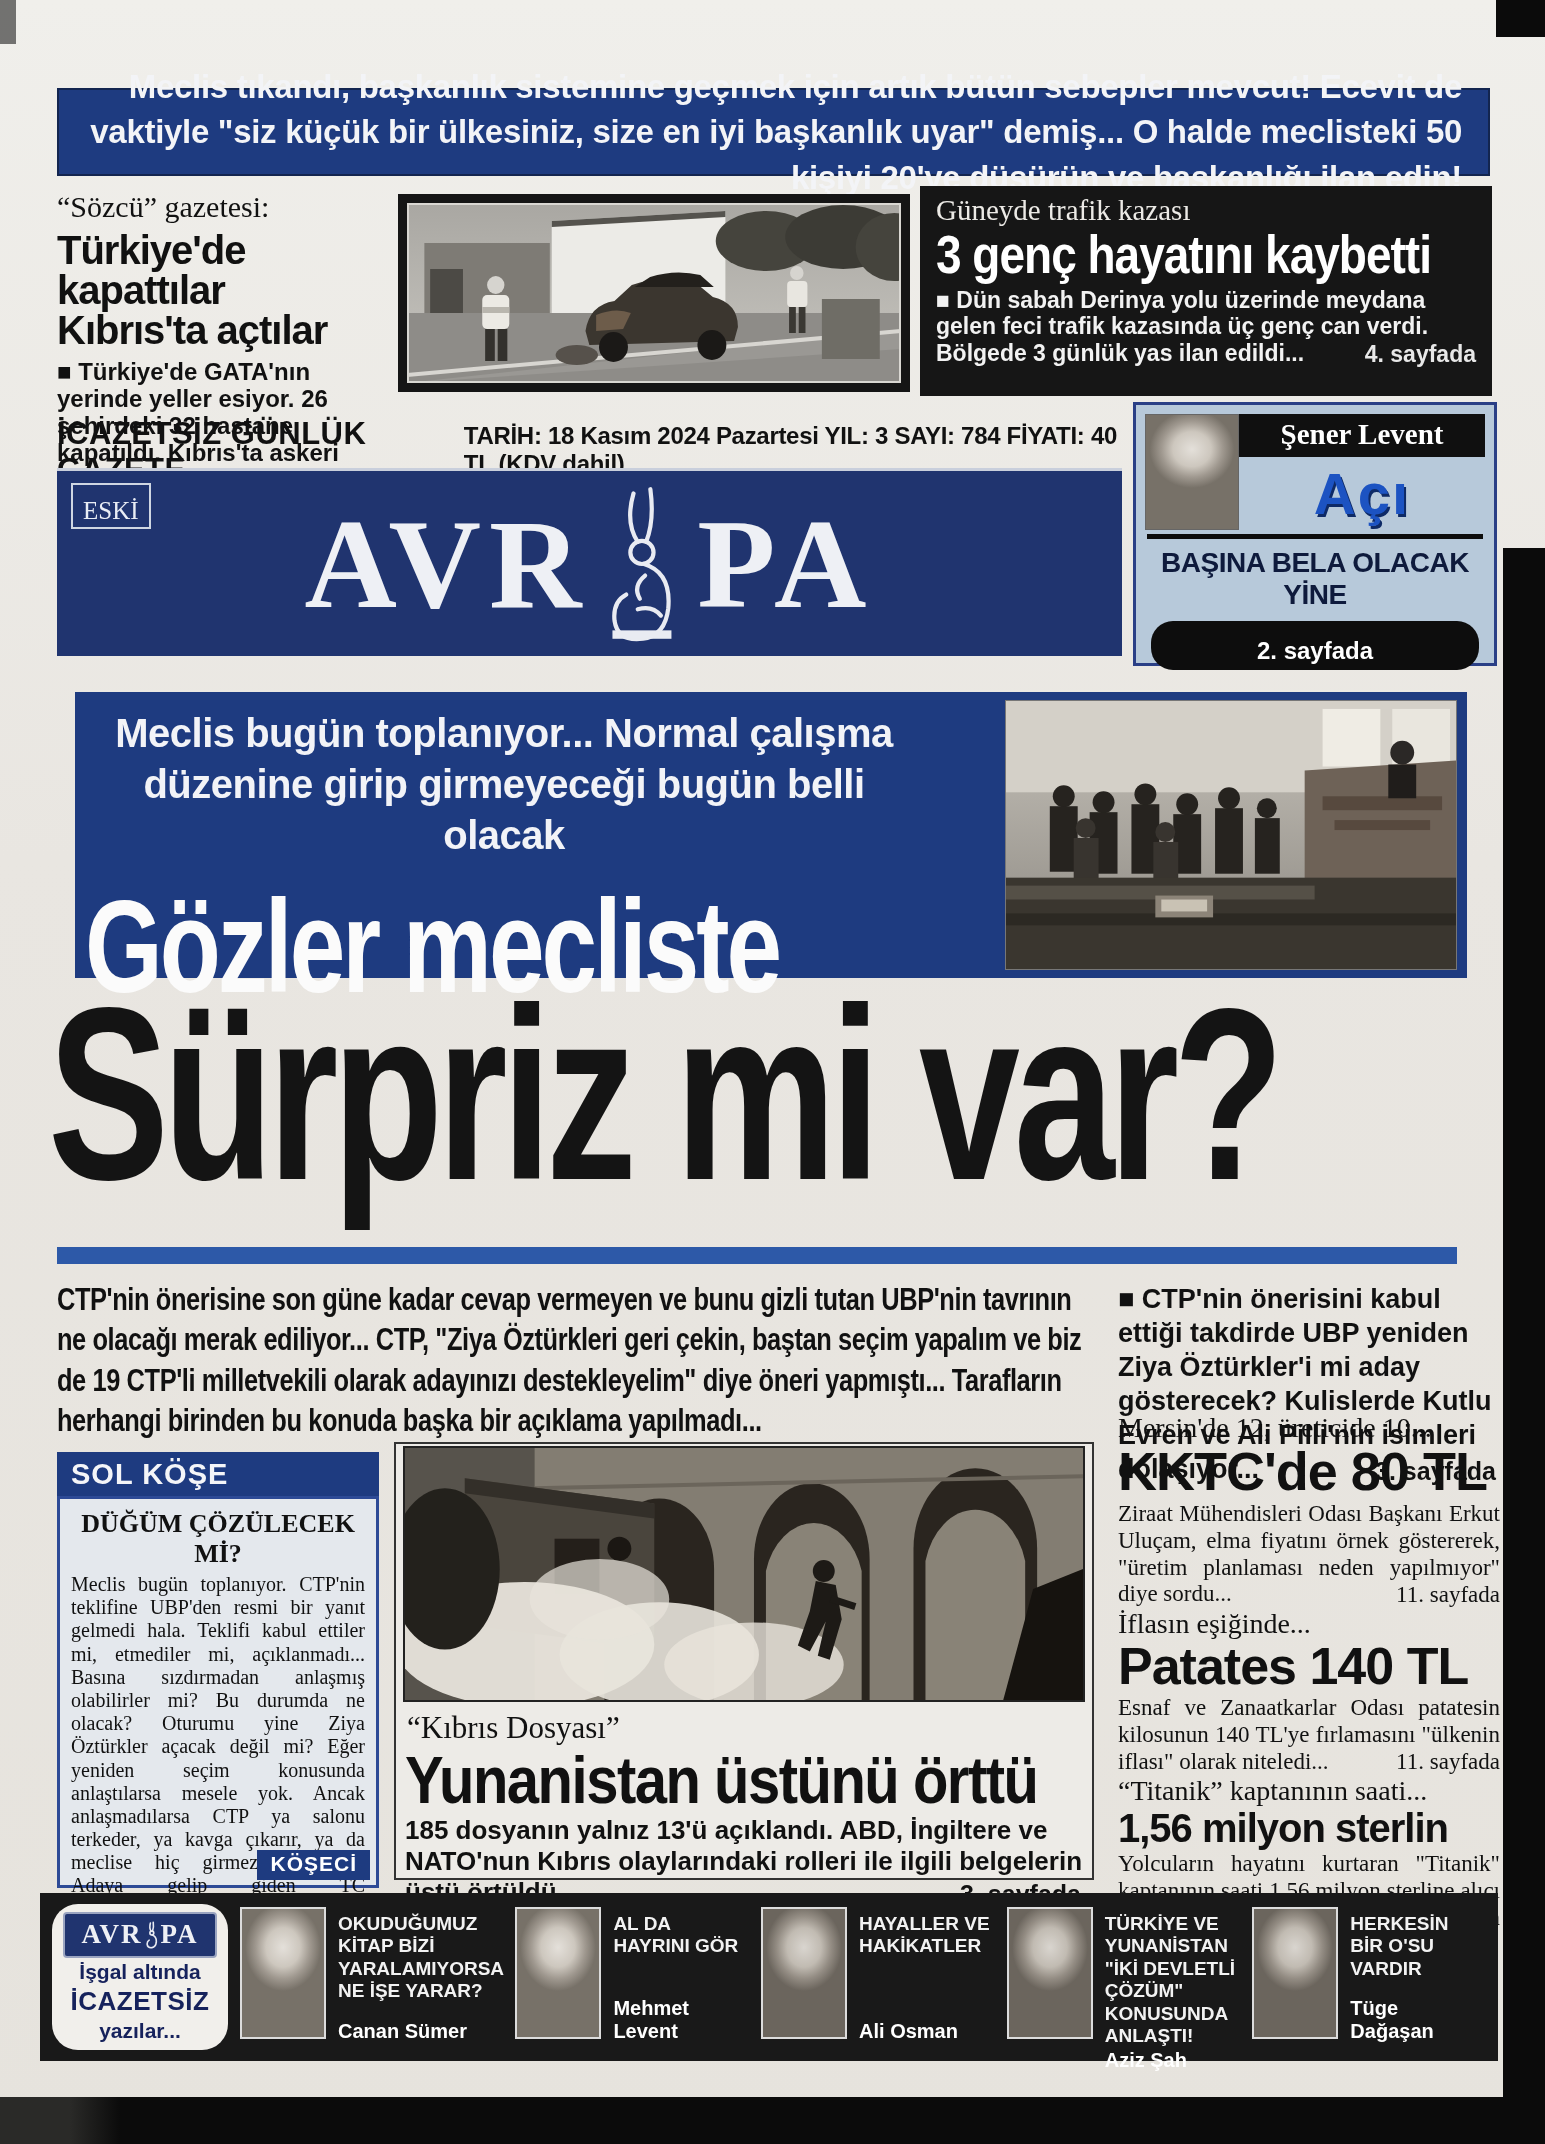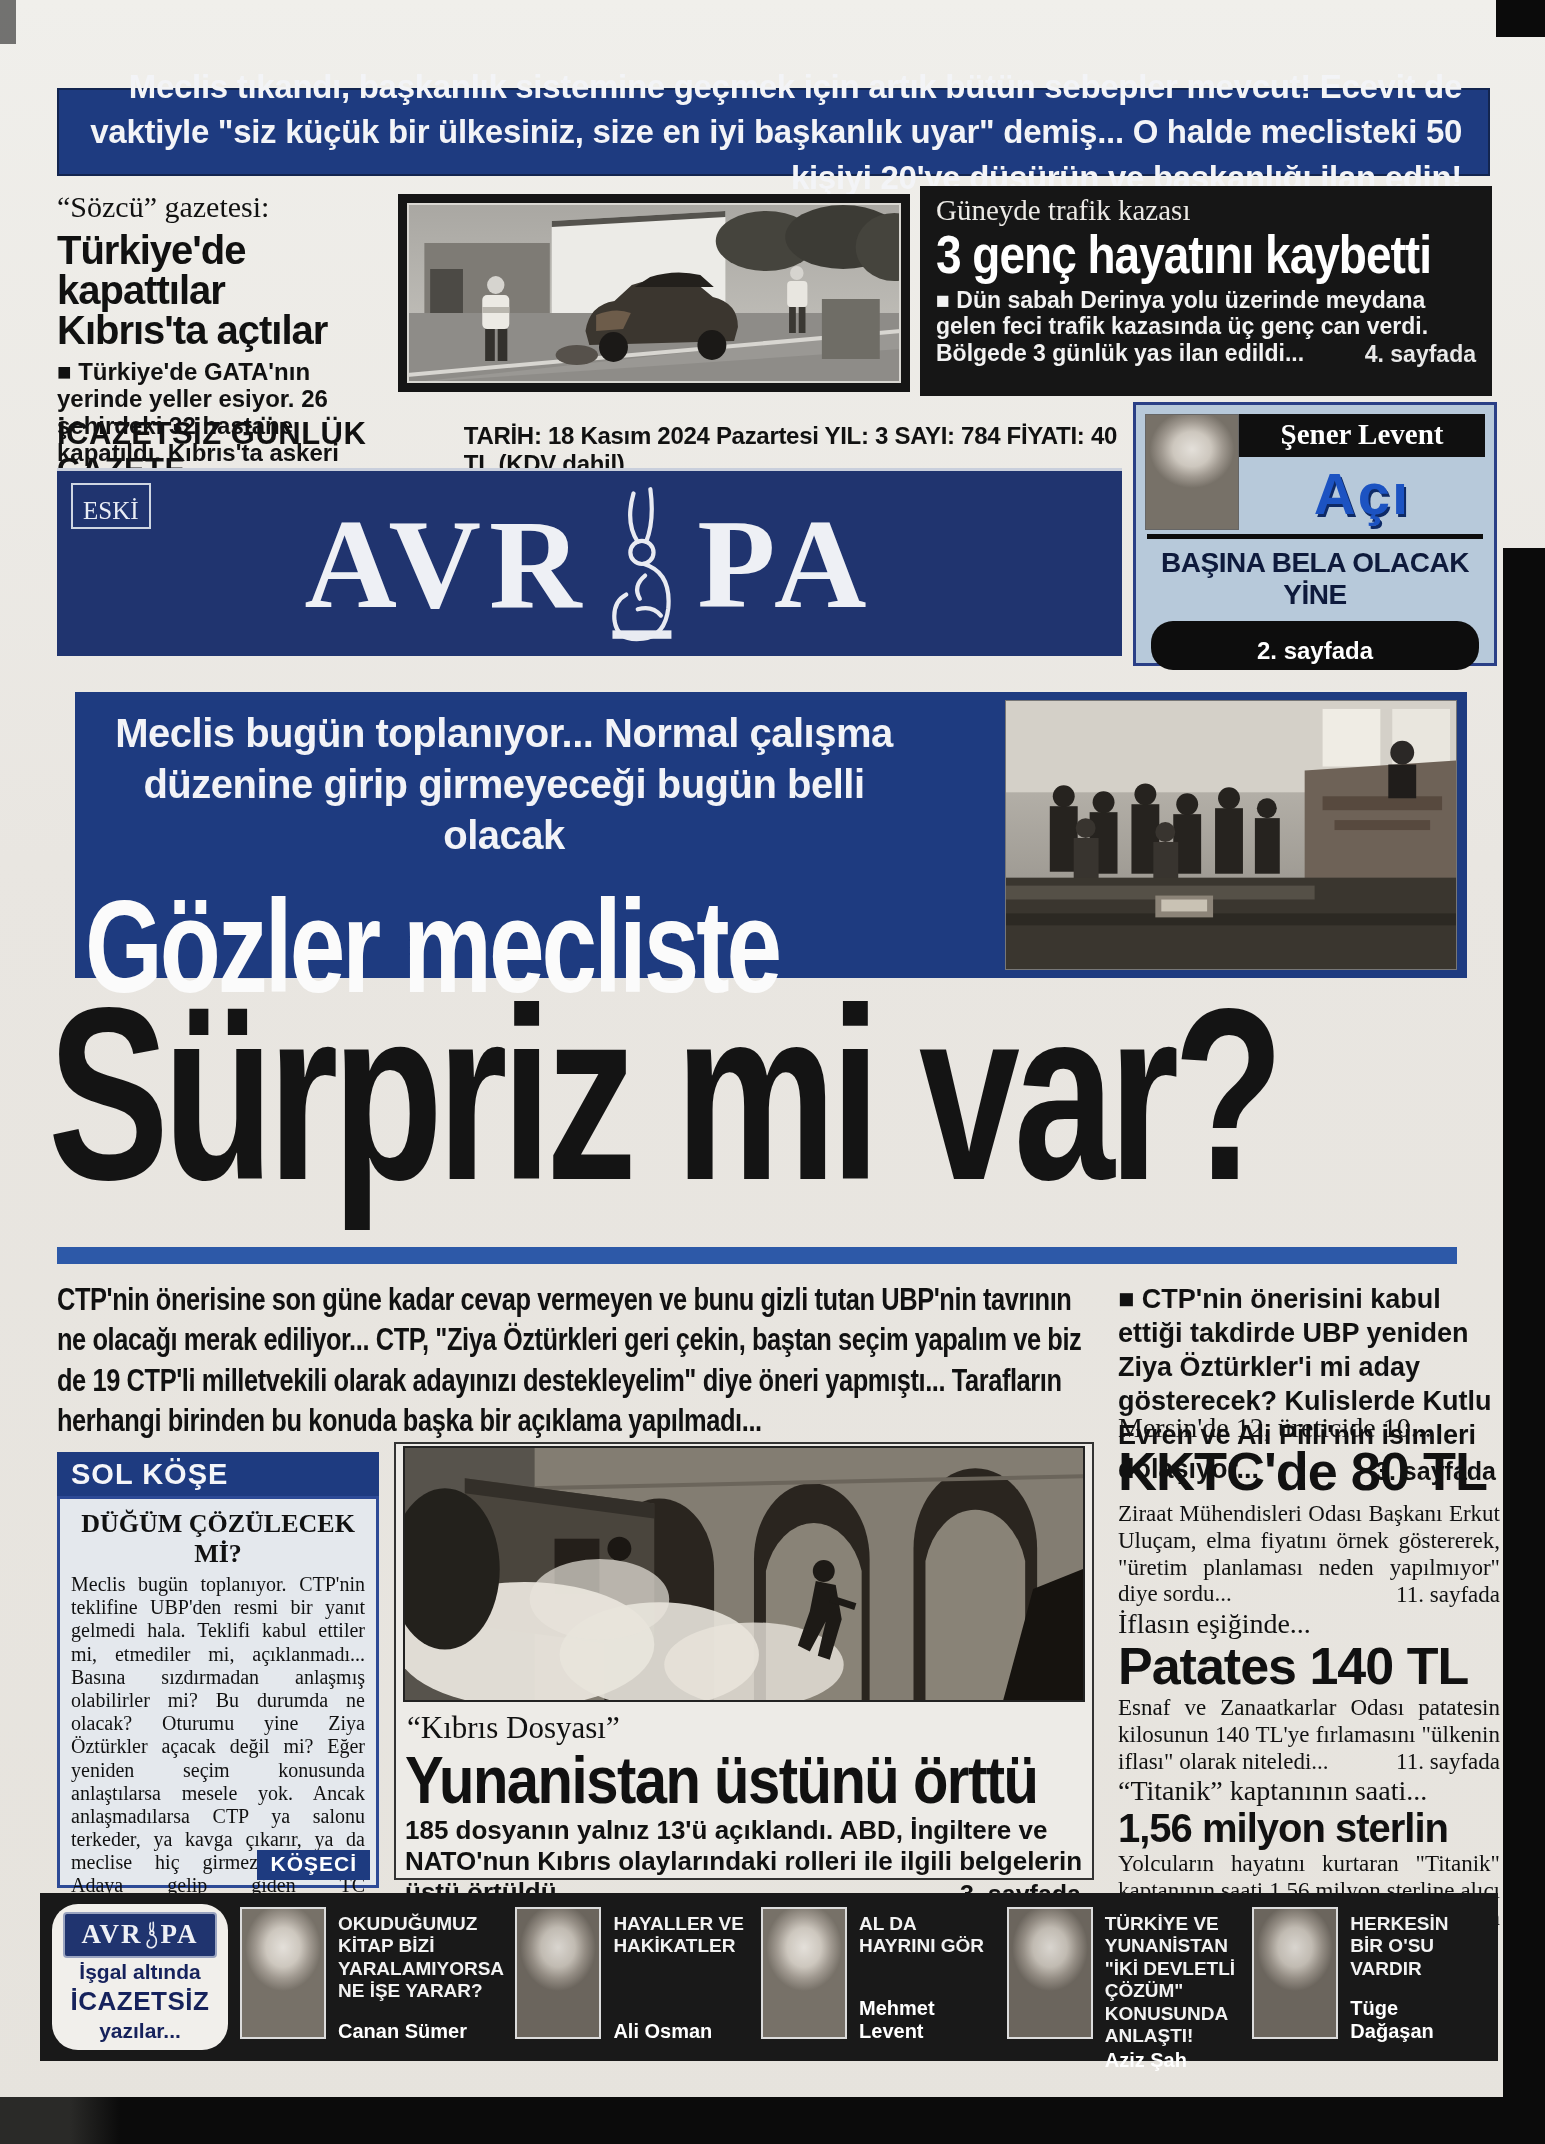--- a/index.html
+++ b/index.html
@@ -390,28 +390,28 @@
       <div class="l2">İCAZETSİZ</div>
       <div class="l3">yazılar...</div>
     </div>
 
     <div class="colcell">
       <div class="portrait light"></div>
       <div class="title">OKUDUĞUMUZ KİTAP BİZİ YARALAMIYORSA NE İŞE YARAR?</div>
       <div class="name">Canan Sümer</div>
     </div>
     <div class="colcell">
+      <div class="portrait light"></div>
+      <div class="title">AL DA HAYRINI GÖR</div>
+      <div class="name">Mehmet Levent</div>
+    </div>
+    <div class="colcell">
       <div class="portrait"></div>
       <div class="title">HAYALLER VE HAKİKATLER</div>
       <div class="name">Ali Osman</div>
-    </div>
-    <div class="colcell">
-      <div class="portrait light"></div>
-      <div class="title">AL DA HAYRINI GÖR</div>
-      <div class="name">Mehmet Levent</div>
     </div>
     <div class="colcell">
       <div class="portrait"></div>
       <div class="title">TÜRKİYE VE YUNANİSTAN "İKİ DEVLETLİ ÇÖZÜM" KONUSUNDA ANLAŞTI!</div>
       <div class="name">Aziz Şah</div>
     </div>
     <div class="colcell">
       <div class="portrait"></div>
       <div class="title">HERKESİN BİR O'SU VARDIR</div>
       <div class="name">Tüge Dağaşan</div>

